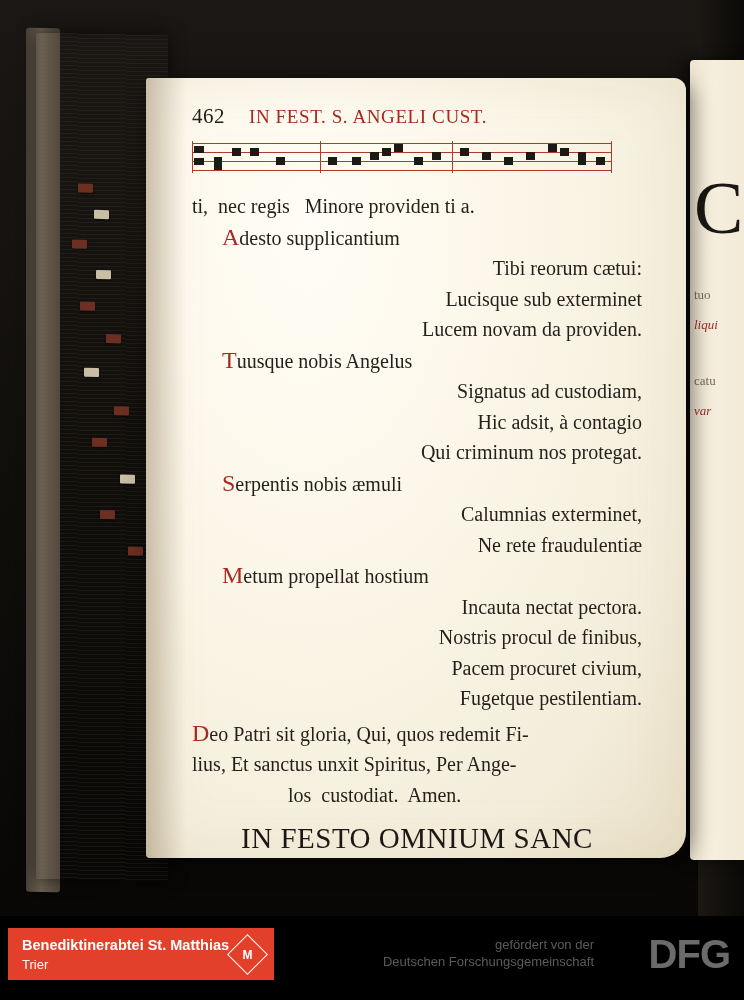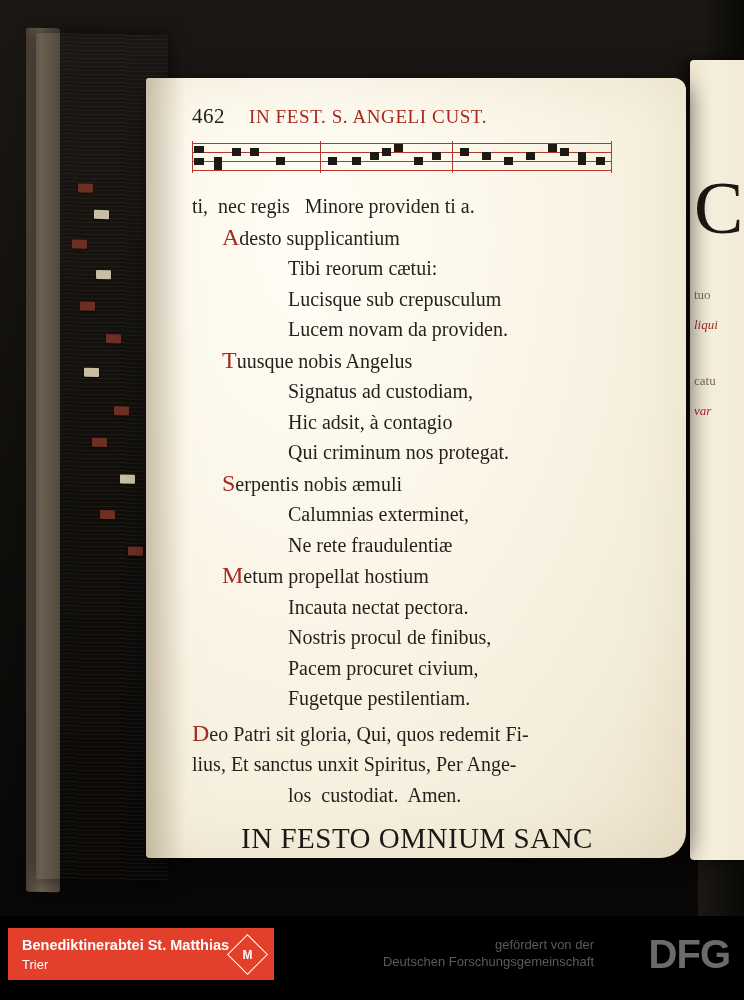--- a/index.html
+++ b/index.html
@@ -196,21 +196,21 @@
 
   
   .verse-line {
     font-size: 20px;
     color: #241f1a;
     line-height: 30.5px;
     white-space: pre;
   }
   .v-i0 { margin-left: 0px; }
   .v-i1 { margin-left: 30px; }
-  .v-i2 { margin-left: 96px; }
+  .v-i2 { margin-left: 96px; text-align: right; }
   .v-i3 { margin-left: 96px; }
   .cap {
     color: #a8291f;
     font-size: 24px;
   }
 
   .hymn-title {
     margin-top: 12px;
     font-size: 29px;
     color: #1c1815;
@@ -356,21 +356,21 @@
         <span class="nt" style="left:368px; top:13px"></span>
         <span class="nt tall" style="left:386px; top:17px"></span>
         <span class="nt" style="left:404px; top:22px"></span>
       </div>
 
       <div class="verse-line v-i0">ti,  nec regis   Minore providen ti a.</div>
 
       <div>
         <div class="verse-line v-i1"><span class="cap">A</span><span>desto supplicantium</span></div>
         <div class="verse-line v-i2"><span>Tibi reorum cætui:</span></div>
-        <div class="verse-line v-i2"><span>Lucisque sub crepusculum</span></div>
+        <div class="verse-line v-i2"><span>Lucisque sub exterminet</span></div>
         <div class="verse-line v-i2"><span>Lucem novam da providen.</span></div>
 
         <div class="verse-line v-i1"><span class="cap">T</span><span>uusque nobis Angelus</span></div>
         <div class="verse-line v-i2"><span>Signatus ad custodiam,</span></div>
         <div class="verse-line v-i2"><span>Hic adsit, à contagio</span></div>
         <div class="verse-line v-i2"><span>Qui criminum nos protegat.</span></div>
 
         <div class="verse-line v-i1"><span class="cap">S</span><span>erpentis nobis æmuli</span></div>
         <div class="verse-line v-i2"><span>Calumnias exterminet,</span></div>
         <div class="verse-line v-i2"><span>Ne rete fraudulentiæ</span></div>

